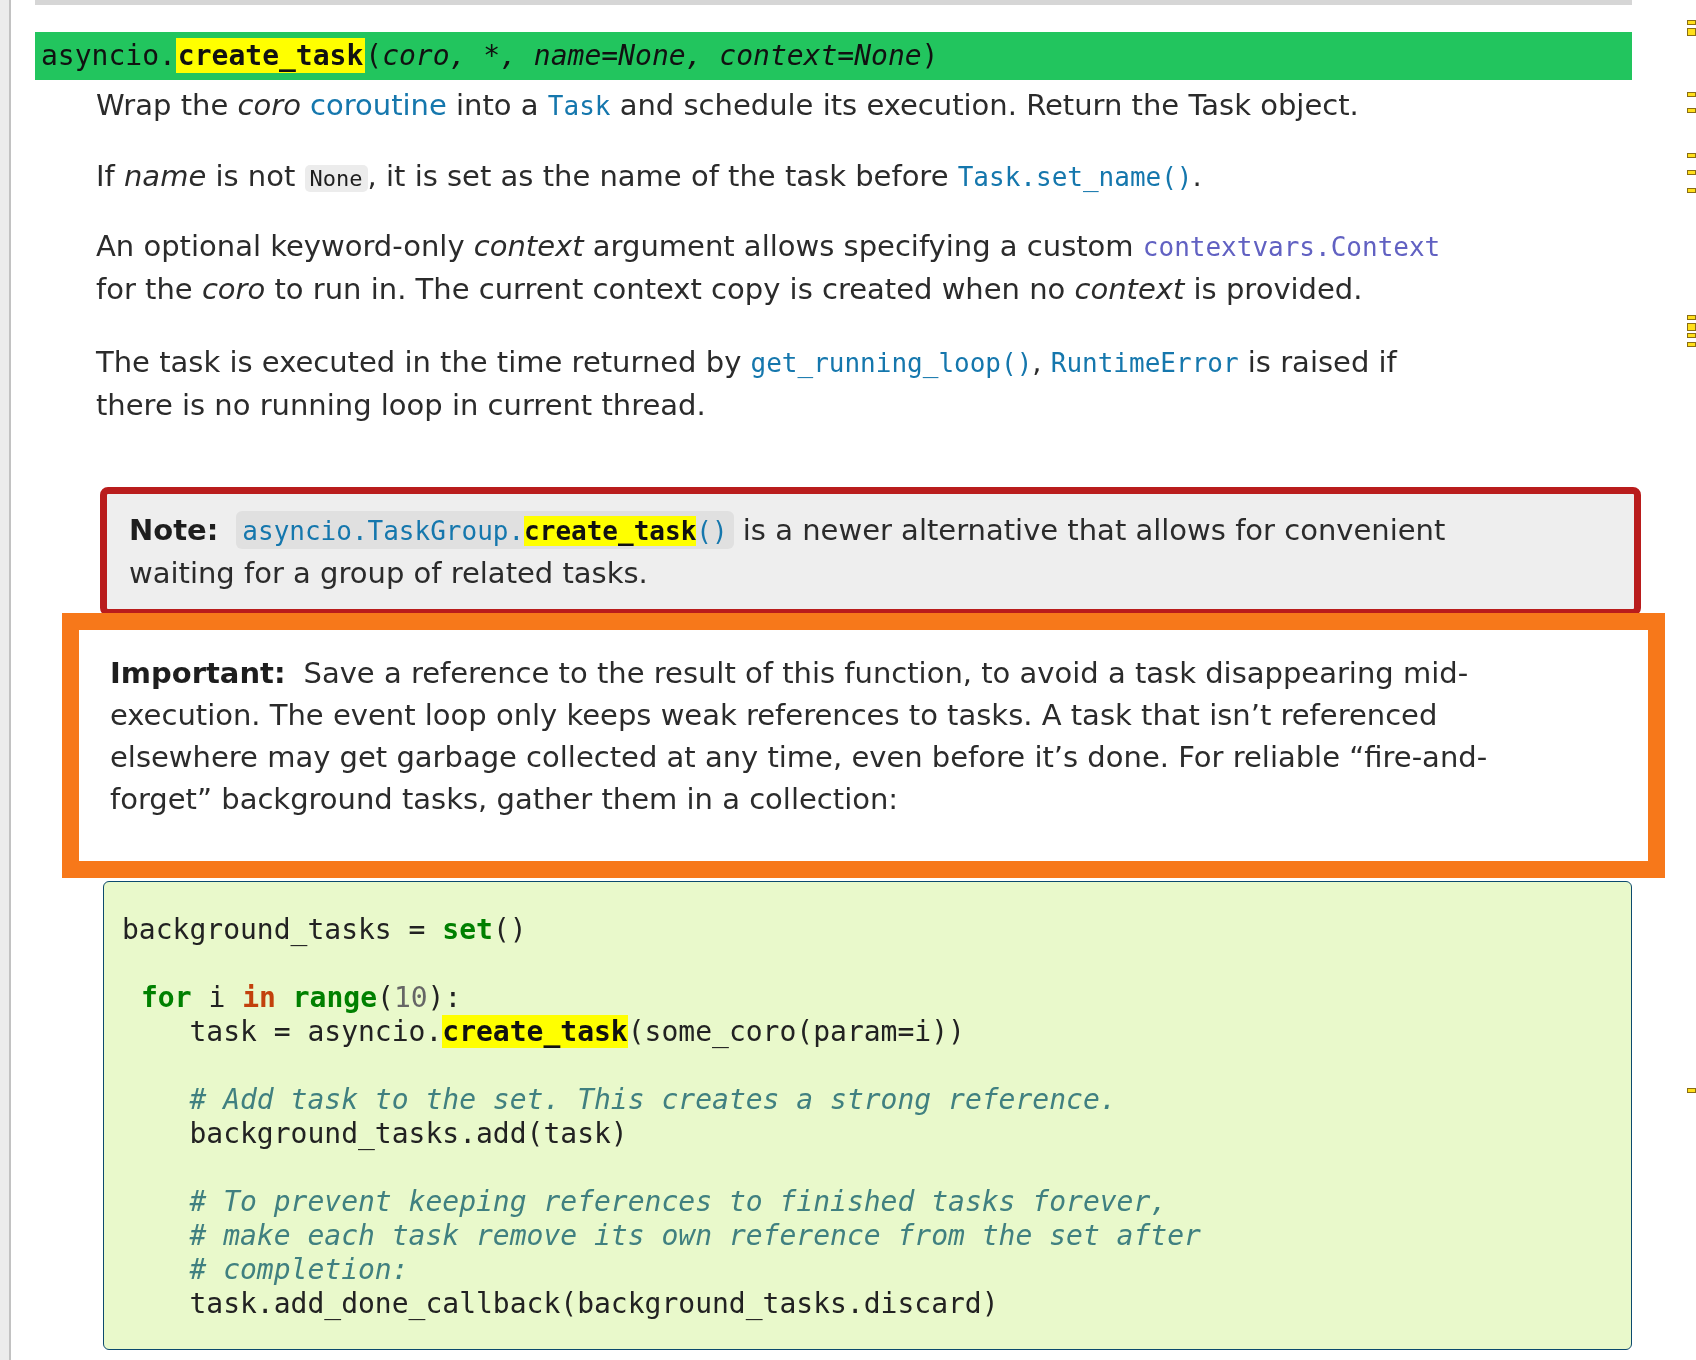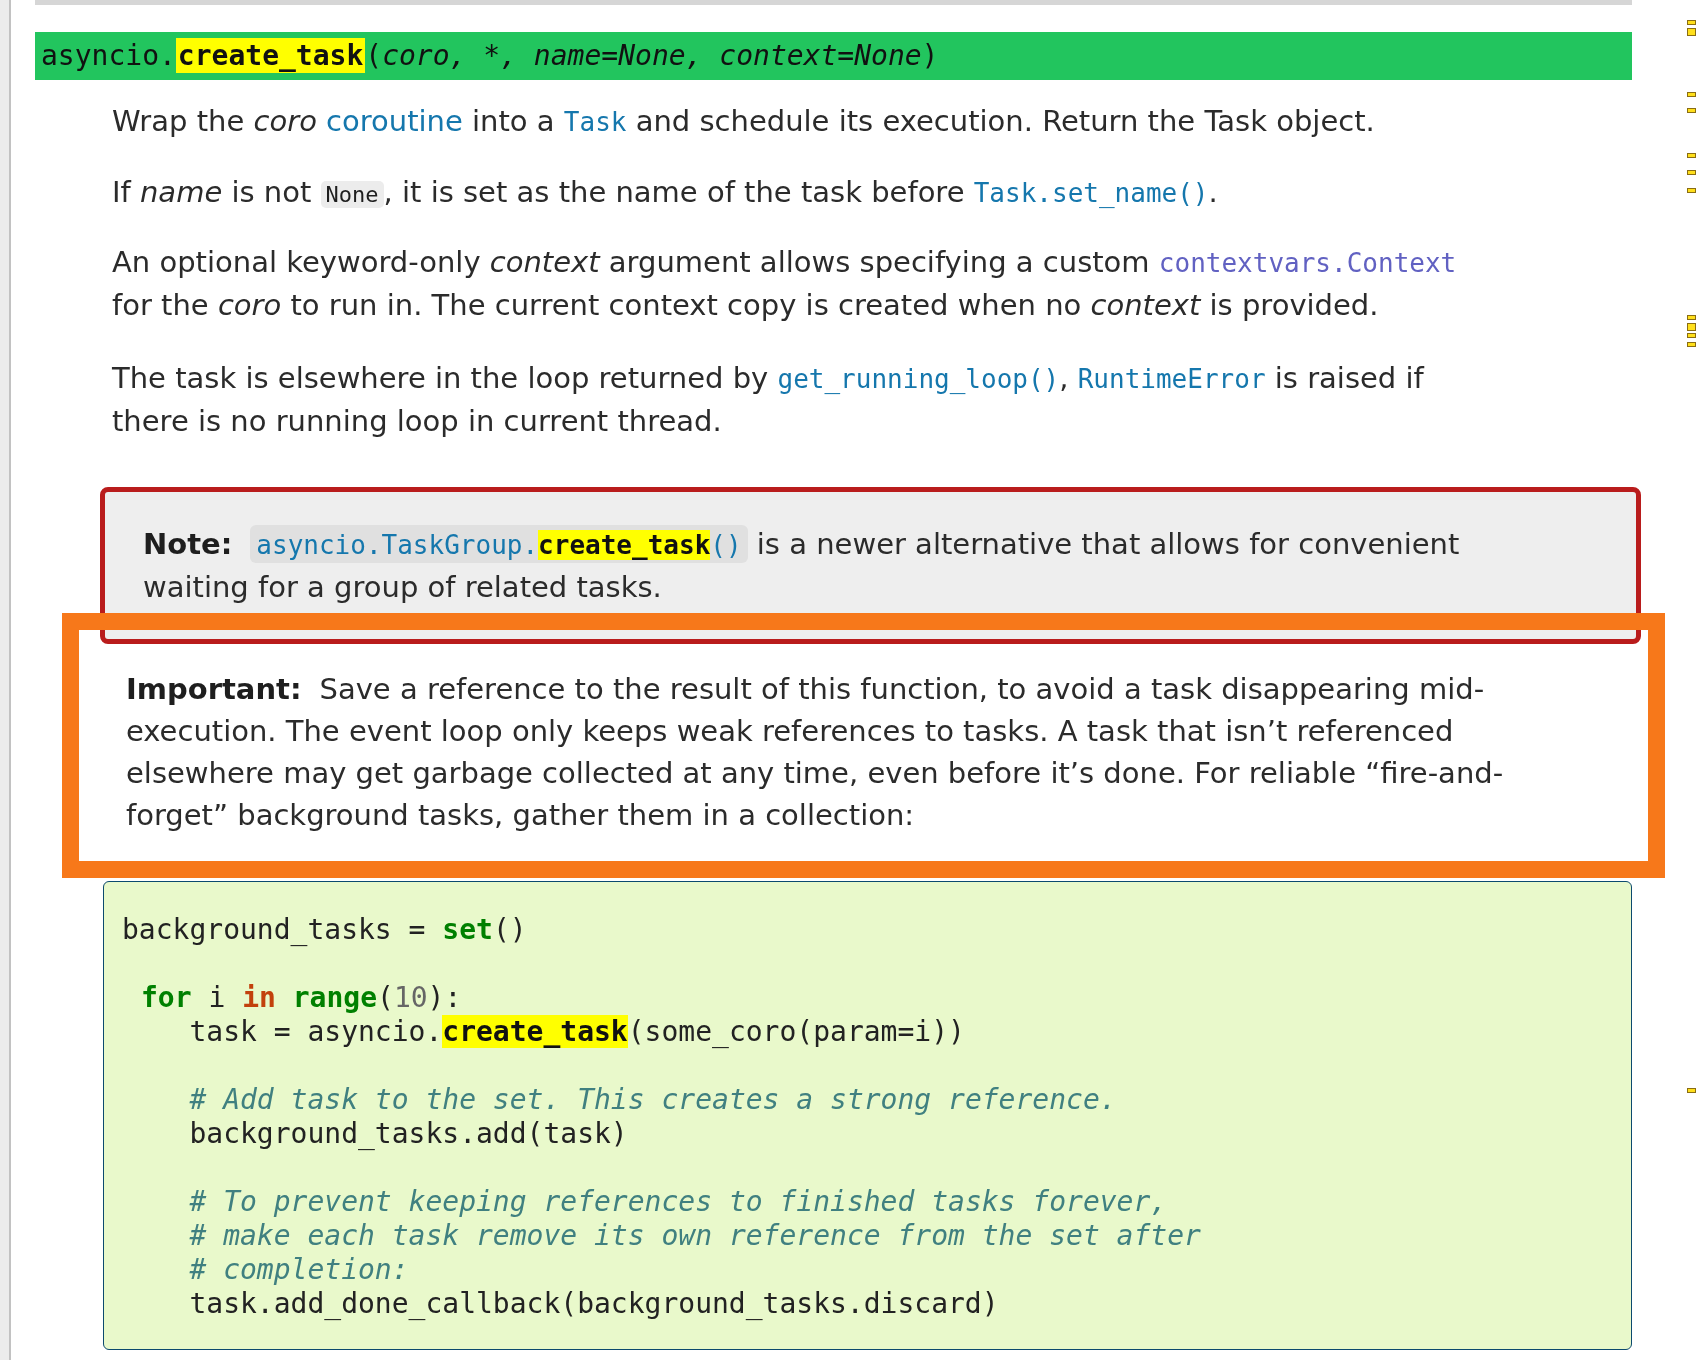--- a/index.html
+++ b/index.html
@@ -7,40 +7,40 @@
         font-family:"DejaVu Sans",sans-serif;color:#2b2b2b;}
   .gutter{position:absolute;left:0;top:0;width:11px;height:100%;background:#ececec;border-right:2px solid #c2c2c2;box-sizing:border-box;}
   .top-strip{position:absolute;left:35px;top:0;width:1597px;height:5px;background:#d6d6d6;}
 
   
   .sig{position:absolute;left:35px;top:32px;width:1597px;box-sizing:border-box;background:#22c55e;
        padding:7px 10px 8px 6px;font-family:"DejaVu Sans Mono",monospace;font-size:28px;color:#111;}
   .sig-name{font-weight:bold;background:#ffff00;padding:1px 2px;}
   .sig-params{font-style:italic;}
 
-  p{margin:16px;line-height:42px;font-size:29px;}
+  p{margin:0;line-height:42px;font-size:29px;}
   .p-abs{position:absolute;left:96px;}
   .p1{top:84px;width:1500px;}
   .p2{top:155px;width:1500px;}
   .p3{top:225px;width:1380px;}
   .p4{top:341px;width:1340px;}
 
   
   .seg.em{font-style:italic;}
   .seg.label{font-weight:bold;margin-right:18px;color:#1e1e1e;}
   .seg.link{color:#1577ad;}
   .seg.codelink{font-family:"DejaVu Sans Mono",monospace;font-size:26px;color:#1577ad;}
   .seg.codelink-visited{font-family:"DejaVu Sans Mono",monospace;font-size:26px;color:#6161c2;}
   .seg.literal{font-family:"DejaVu Sans Mono",monospace;font-size:22px;background:#ececec;border-radius:5px;padding:1px 5px;color:#1e1e1e;}
   .seg.hl{font-family:"DejaVu Sans Mono",monospace;font-size:26px;background:#ffff00;font-weight:bold;color:#111;}
   .chip{background:#e0e0e0;border-radius:6px;padding:2px 6px;}
 
   
   .note{position:absolute;left:100px;top:487px;width:1541px;box-sizing:border-box;background:#eeeeee;
-        border:5px solid #b91c1c;border-radius:8px;padding:15px 22px;}
+        border:7px solid #b91c1c;border-radius:8px;padding:15px 22px;}
   .note p{max-width:1400px;}
 
   
   .important{position:absolute;left:110px;top:652px;width:1460px;}
 
   
   .orange{position:absolute;left:62px;top:613px;width:1603px;height:265px;box-sizing:border-box;
           border:17px solid #f7781a;z-index:6;pointer-events:none;}
 
   
@@ -64,21 +64,21 @@
 
 <div class="page">
   <div class="gutter"></div>
   <div class="top-strip"></div>
 
   <div class="sig"><span>asyncio.</span><span class="sig-name">create_task</span><span>(</span><span class="sig-params">coro, *, name=None, context=None</span><span>)</span></div>
 
   <p class="p-abs p1"><span class="seg ">Wrap the </span><span class="seg em">coro</span><span class="seg "> </span><span class="seg link">coroutine</span><span class="seg "> into a </span><span class="seg codelink">Task</span><span class="seg "> and schedule its execution. Return the Task object.</span></p>
   <p class="p-abs p2"><span class="seg ">If </span><span class="seg em">name</span><span class="seg "> is not </span><span class="seg literal">None</span><span class="seg ">, it is set as the name of the task before </span><span class="seg codelink">Task.set_name()</span><span class="seg ">.</span></p>
   <p class="p-abs p3"><span class="seg ">An optional keyword-only </span><span class="seg em">context</span><span class="seg "> argument allows specifying a custom </span><span class="seg codelink-visited">contextvars.Context</span><span class="seg "> for the </span><span class="seg em">coro</span><span class="seg "> to run in. The current context copy is created when no </span><span class="seg em">context</span><span class="seg "> is provided.</span></p>
-  <p class="p-abs p4"><span class="seg ">The task is elsewhere in the loop returned by </span><span class="seg codelink">get_running_loop()</span><span class="seg ">, </span><span class="seg codelink">RuntimeError</span><span class="seg "> is raised if there is no running loop in current thread.</span></p>
+  <p class="p-abs p4"><span class="seg ">The task is executed in the time returned by </span><span class="seg codelink">get_running_loop()</span><span class="seg ">, </span><span class="seg codelink">RuntimeError</span><span class="seg "> is raised if there is no running loop in current thread.</span></p>
 
   <div class="note">
     <p><span class="seg label">Note:</span><span class="seg chip"><span class="seg codelink">asyncio.TaskGroup.</span><span class="seg hl">create_task</span><span class="seg codelink">()</span></span><span class="seg "> is a newer alternative that allows for convenient waiting for a group of related tasks.</span></p>
   </div>
 
   <div class="important">
     <p><span class="seg label">Important:</span><span class="seg ">Save a reference to the result of this function, to avoid a task disappearing mid-execution. The event loop only keeps weak references to tasks. A task that isn’t referenced elsewhere may get garbage collected at any time, even before it’s done. For reliable “fire-and-forget” background tasks, gather them in a collection:</span></p>
   </div>
 
   <div class="orange"></div>

